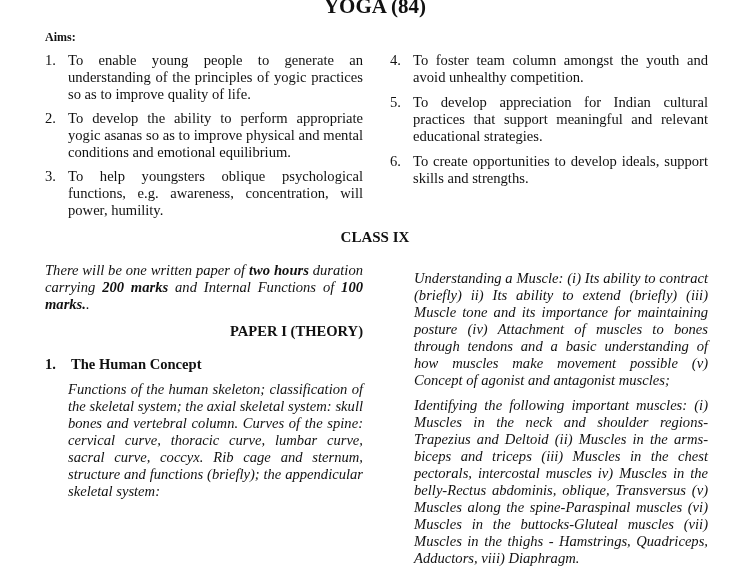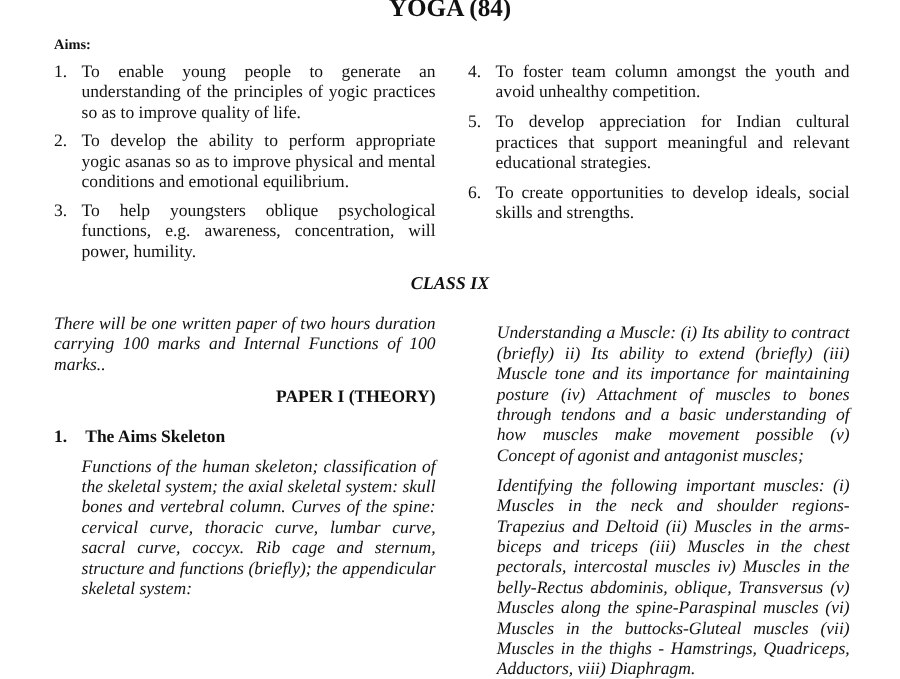--- a/index.html
+++ b/index.html
@@ -39,30 +39,29 @@
     .list-left { left: 45px; top: 52px; width: 318px; }
     .list-right { left: 390px; top: 52px; width: 318px; }
     .list-right li { margin-bottom: 8px; }
     .class-heading {
       position: absolute;
       left: 0; width: 750px;
       top: 229px;
       text-align: center;
       font-weight: bold;
       font-size: 15px;
-      font-style: italic;
     }
     .col {
       position: absolute;
       text-align: justify;
     }
     .col-left { left: 45px; top: 262px; width: 318px; }
     .col-right { left: 414px; top: 270px; width: 294px; }
     .italic { font-style: italic; }
-    .bold { font-weight: normal; }
+    .bold { font-weight: bold; }
     .para { margin-bottom: 8px; }
     .sub-heading {
       text-align: right;
       font-weight: bold;
       font-size: 14.6px;
     }
     .paper-heading { margin-top: 10px; margin-bottom: 16px; }
     .section-heading { margin-bottom: 8px; }
     .topic-heading {
       font-weight: bold;
@@ -98,35 +97,35 @@
   <li>
     <span class="num">4.</span>
     <span class="txt">To foster team column amongst the youth and avoid unhealthy competition.</span>
   </li>
   <li>
     <span class="num">5.</span>
     <span class="txt">To develop appreciation for Indian cultural practices that support meaningful and relevant educational strategies.</span>
   </li>
   <li>
     <span class="num">6.</span>
-    <span class="txt">To create opportunities to develop ideals, social skills and strengths.</span>
+    <span class="txt">To create opportunities to develop ideals, support skills and strengths.</span>
   </li>
 </ol>
 
 <div class="class-heading">CLASS IX</div>
 
 <div class="col col-left">
-  <p class="italic"><span>There will be one written paper of </span><span class="bold">two hours</span><span> duration carrying </span><span class="bold">100 marks</span><span> and Internal Functions of </span><span class="bold">100 marks.</span><span>.</span></p>
+  <p class="italic"><span>There will be one written paper of </span><span class="bold">two hours</span><span> duration carrying </span><span class="bold">200 marks</span><span> and Internal Functions of </span><span class="bold">100 marks.</span><span>.</span></p>
 
   <div class="sub-heading paper-heading">PAPER I (THEORY)</div>
 
 
   <div class="topic-heading">
     <span class="num">1.</span>
-    <span>The Aims Skeleton</span>
+    <span>The Human Concept</span>
   </div>
 
 
   <p class="para indent italic">Functions of the human skeleton; classification of the skeletal system; the axial skeletal system: skull bones and vertebral column. Curves of the spine: cervical curve, thoracic curve, lumbar curve, sacral curve, coccyx. Rib cage and sternum, structure and functions (briefly); the appendicular skeletal system:</p>
 </div>
 
 <div class="col col-right">
   <p class="para italic">Understanding a Muscle: (i) Its ability to contract (briefly) ii) Its ability to extend (briefly) (iii) Muscle tone and its importance for maintaining posture (iv) Attachment of muscles to bones through tendons and a basic understanding of how muscles make movement possible (v) Concept of agonist and antagonist muscles;</p>
   <p class="para italic">Identifying the following important muscles: (i) Muscles in the neck and shoulder regions-Trapezius and Deltoid (ii) Muscles in the arms-biceps and triceps (iii) Muscles in the chest pectorals, intercostal muscles iv) Muscles in the belly-Rectus abdominis, oblique, Transversus (v) Muscles along the spine-Paraspinal muscles (vi) Muscles in the buttocks-Gluteal muscles (vii) Muscles in the thighs - Hamstrings, Quadriceps, Adductors, viii) Diaphragm.</p>
 </div>

